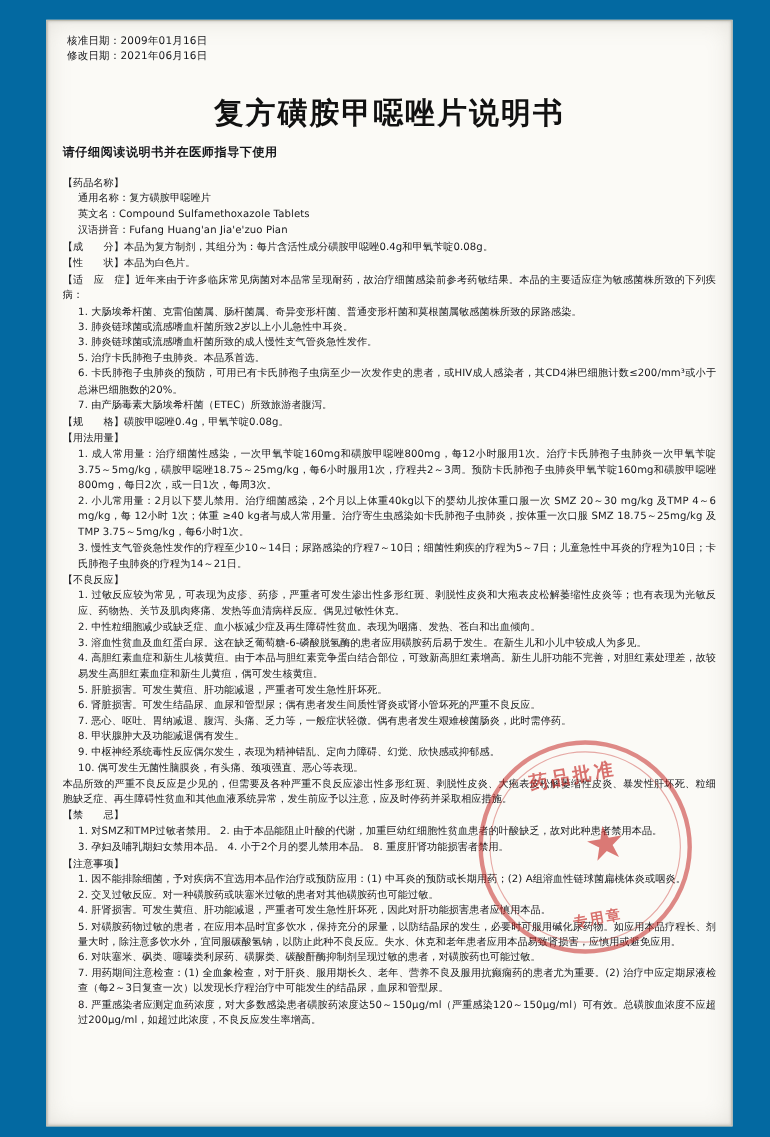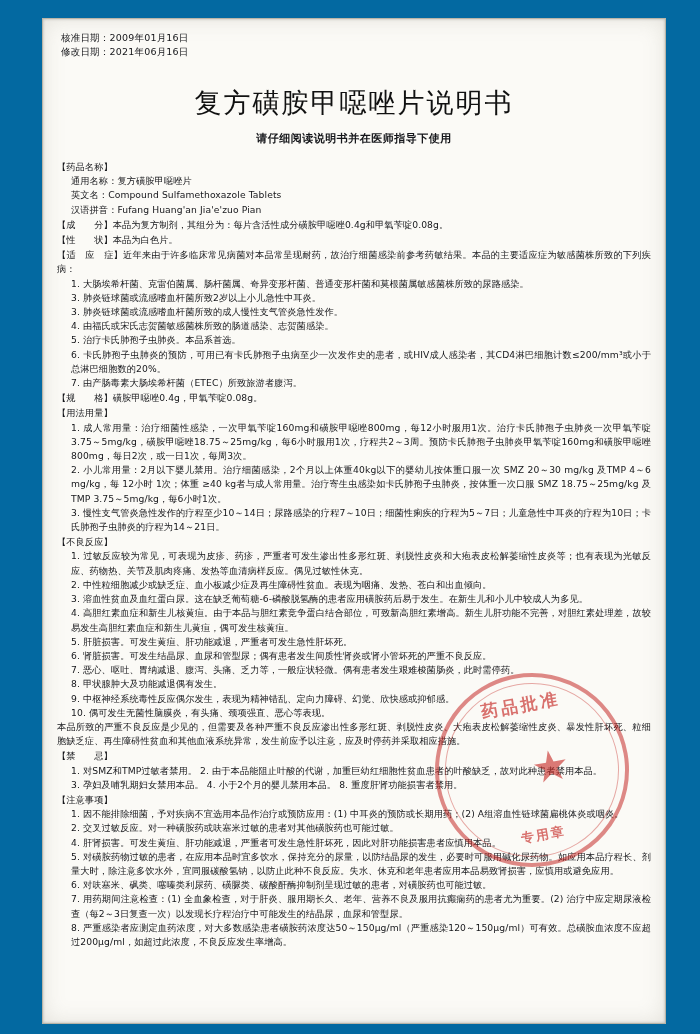--- a/index.html
+++ b/index.html
@@ -31,28 +31,28 @@
   .approve{
     font-size:9.5px;
     line-height:14px;
     letter-spacing:.2px;
     margin-left:4px;
   }
   .approve div{white-space:nowrap;}
   h1.title{
     text-align:center;
     font-family:"DejaVu Serif","Liberation Serif",serif;
-    font-weight:normal;
+    font-weight:bold;
     font-size:27px;
     letter-spacing:2px;
     margin:26px 0 0 0;
     color:#111;
   }
   .subtitle{
-    text-align:center;
+    text-align:left;
     font-size:11px;
     font-weight:bold;
     margin-top:10px;
     letter-spacing:.5px;
   }
   .body{
     margin-top:14px;
     font-size:9.2px;
     line-height:14.2px;
     text-align:justify;
@@ -145,21 +145,20 @@
 
         <div class="sec">
           <span class="hd">【性　　状】</span><span>本品为白色片。</span>
         </div>
 
         <div class="sec">
           <span class="hd">【适　应　症】</span><span>近年来由于许多临床常见病菌对本品常呈现耐药，故治疗细菌感染前参考药敏结果。本品的主要适应症为敏感菌株所致的下列疾病：</span>
           <span class="ln ind1">1. 大肠埃希杆菌、克雷伯菌属、肠杆菌属、奇异变形杆菌、普通变形杆菌和莫根菌属敏感菌株所致的尿路感染。</span>
           <span class="ln ind1">3. 肺炎链球菌或流感嗜血杆菌所致2岁以上小儿急性中耳炎。</span>
           <span class="ln ind1">3. 肺炎链球菌或流感嗜血杆菌所致的成人慢性支气管炎急性发作。</span>
-          <span class="ln ind1">4. 由福氏或宋氏志贺菌敏感菌株所致的肠道感染、志贺菌感染。</span>
           <span class="ln ind1">5. 治疗卡氏肺孢子虫肺炎。本品系首选。</span>
           <span class="ln ind1">6. 卡氏肺孢子虫肺炎的预防，可用已有卡氏肺孢子虫病至少一次发作史的患者，或HIV成人感染者，其CD4淋巴细胞计数≤200/mm³或小于总淋巴细胞数的20%。</span>
           <span class="ln ind1">7. 由产肠毒素大肠埃希杆菌（ETEC）所致旅游者腹泻。</span>
         </div>
 
         <div class="sec">
           <span class="hd">【规　　格】</span><span>磺胺甲噁唑0.4g，甲氧苄啶0.08g。</span>
         </div>
 
         <div class="sec">

